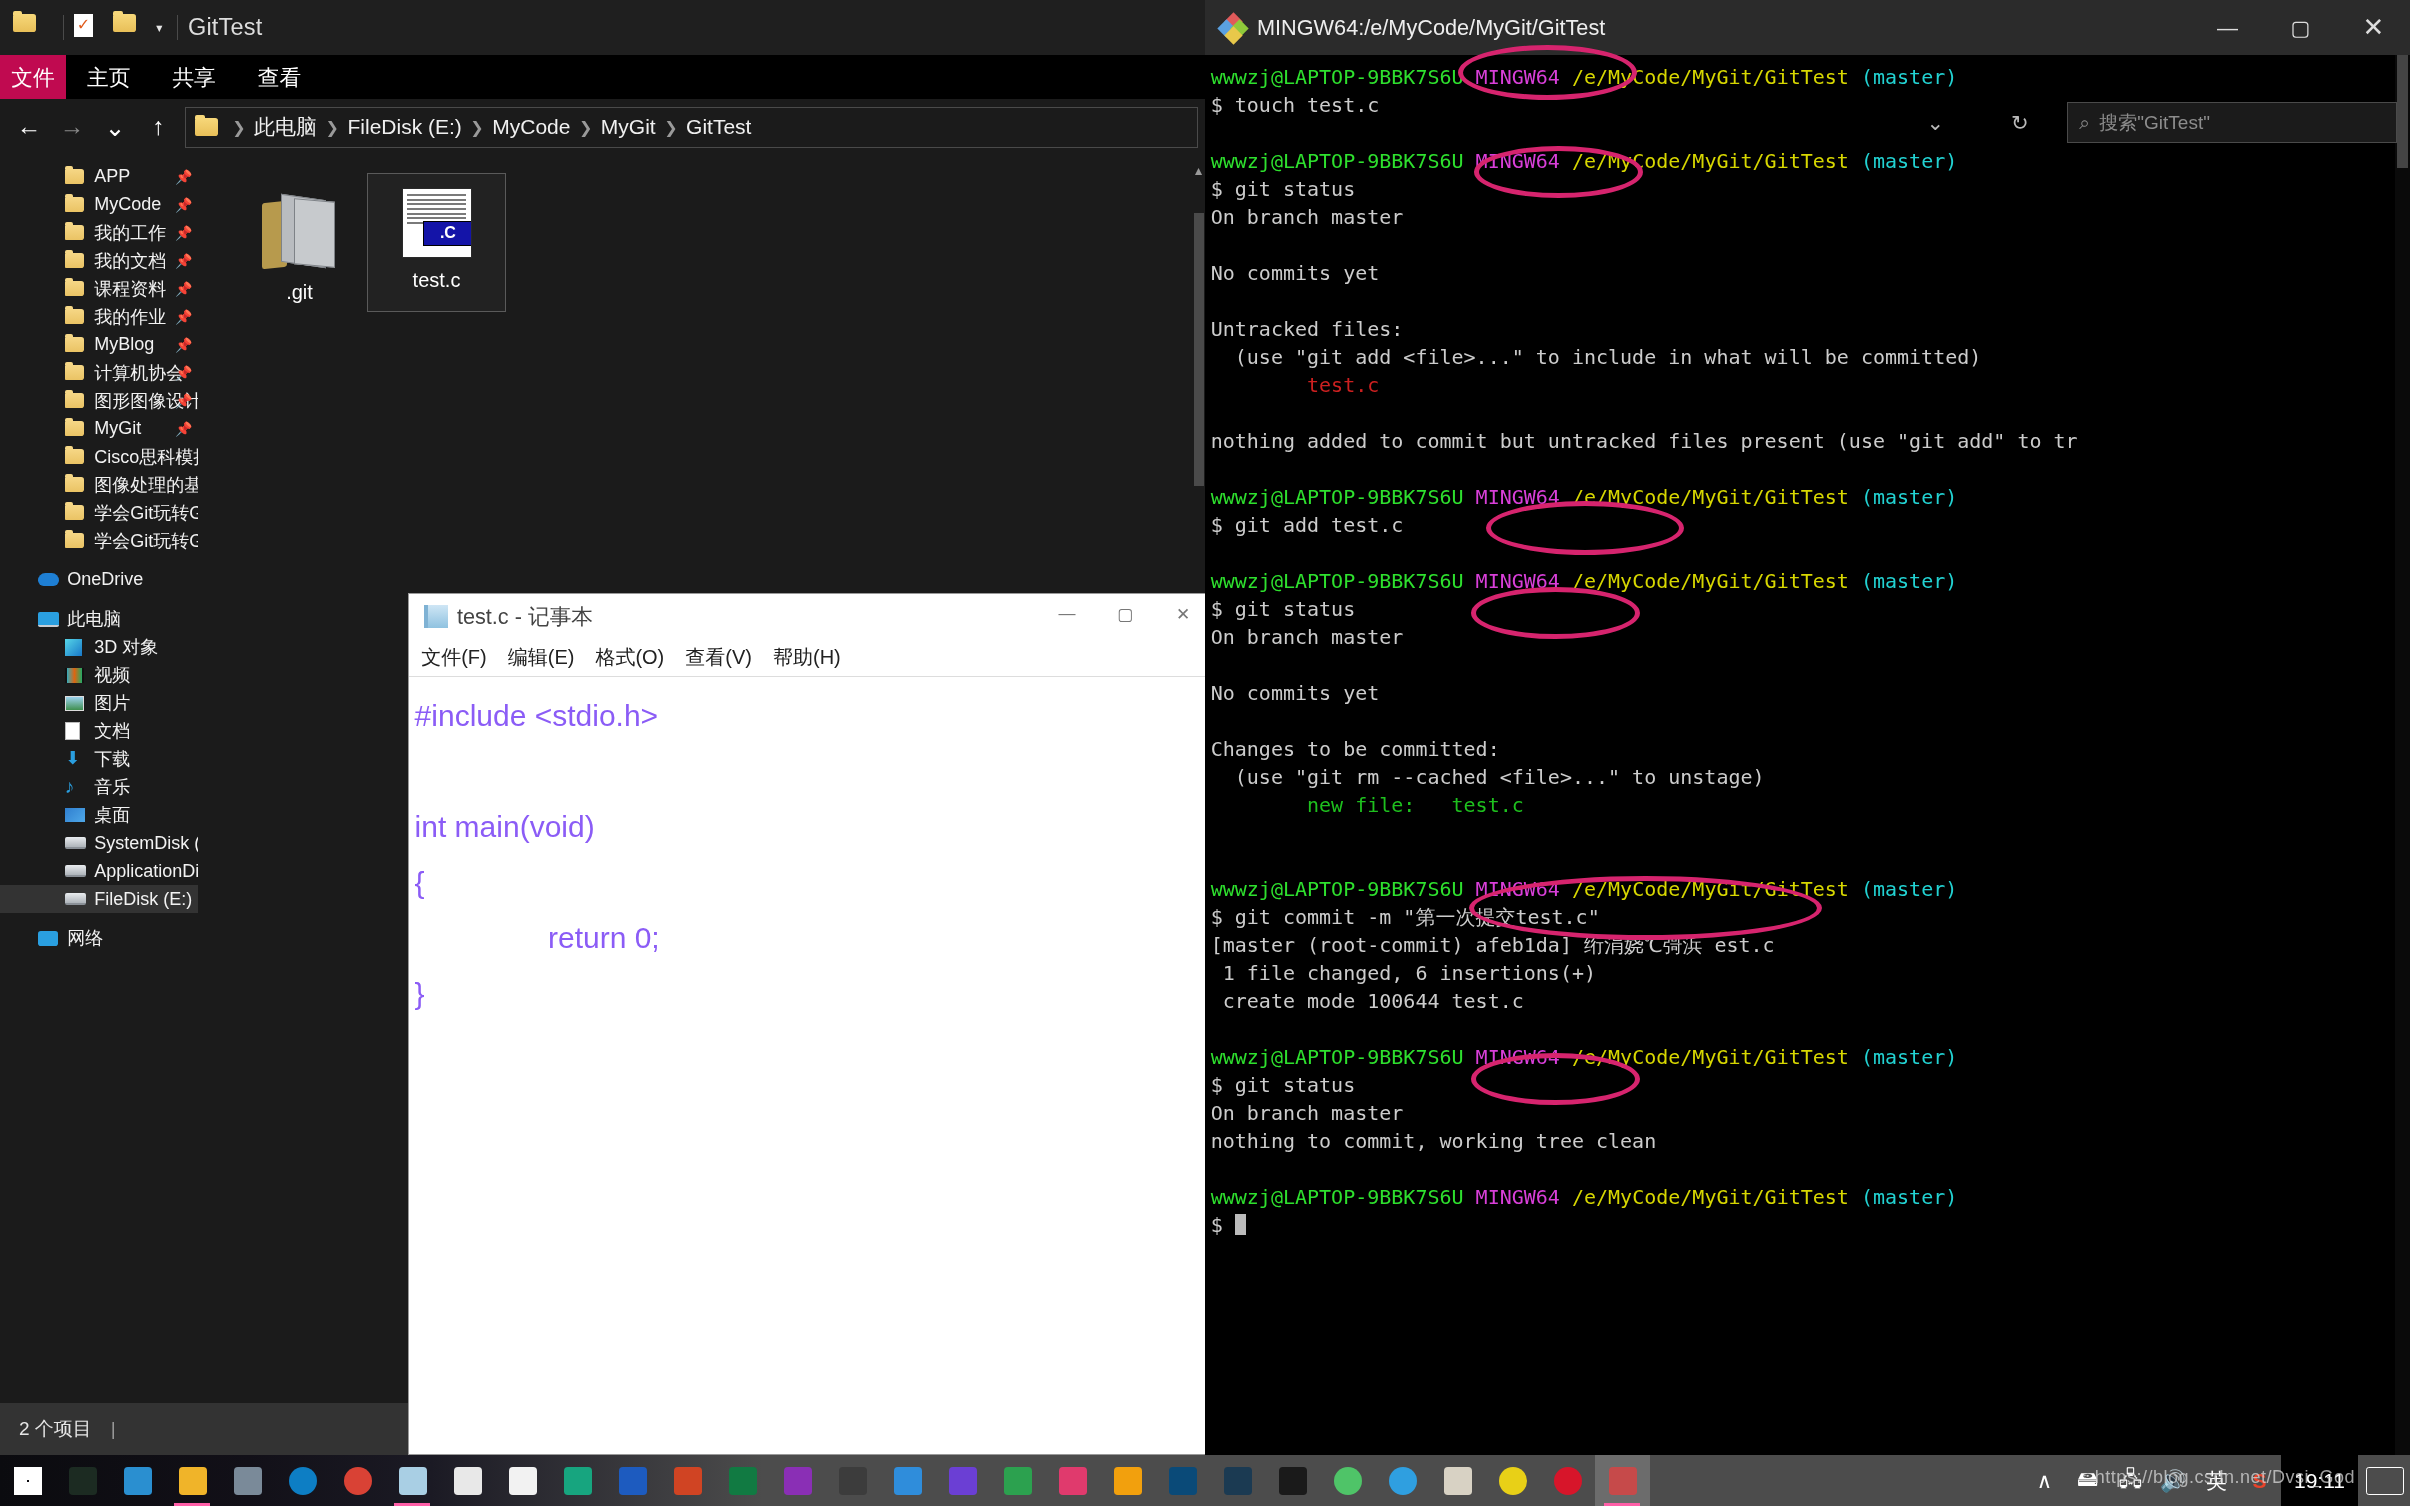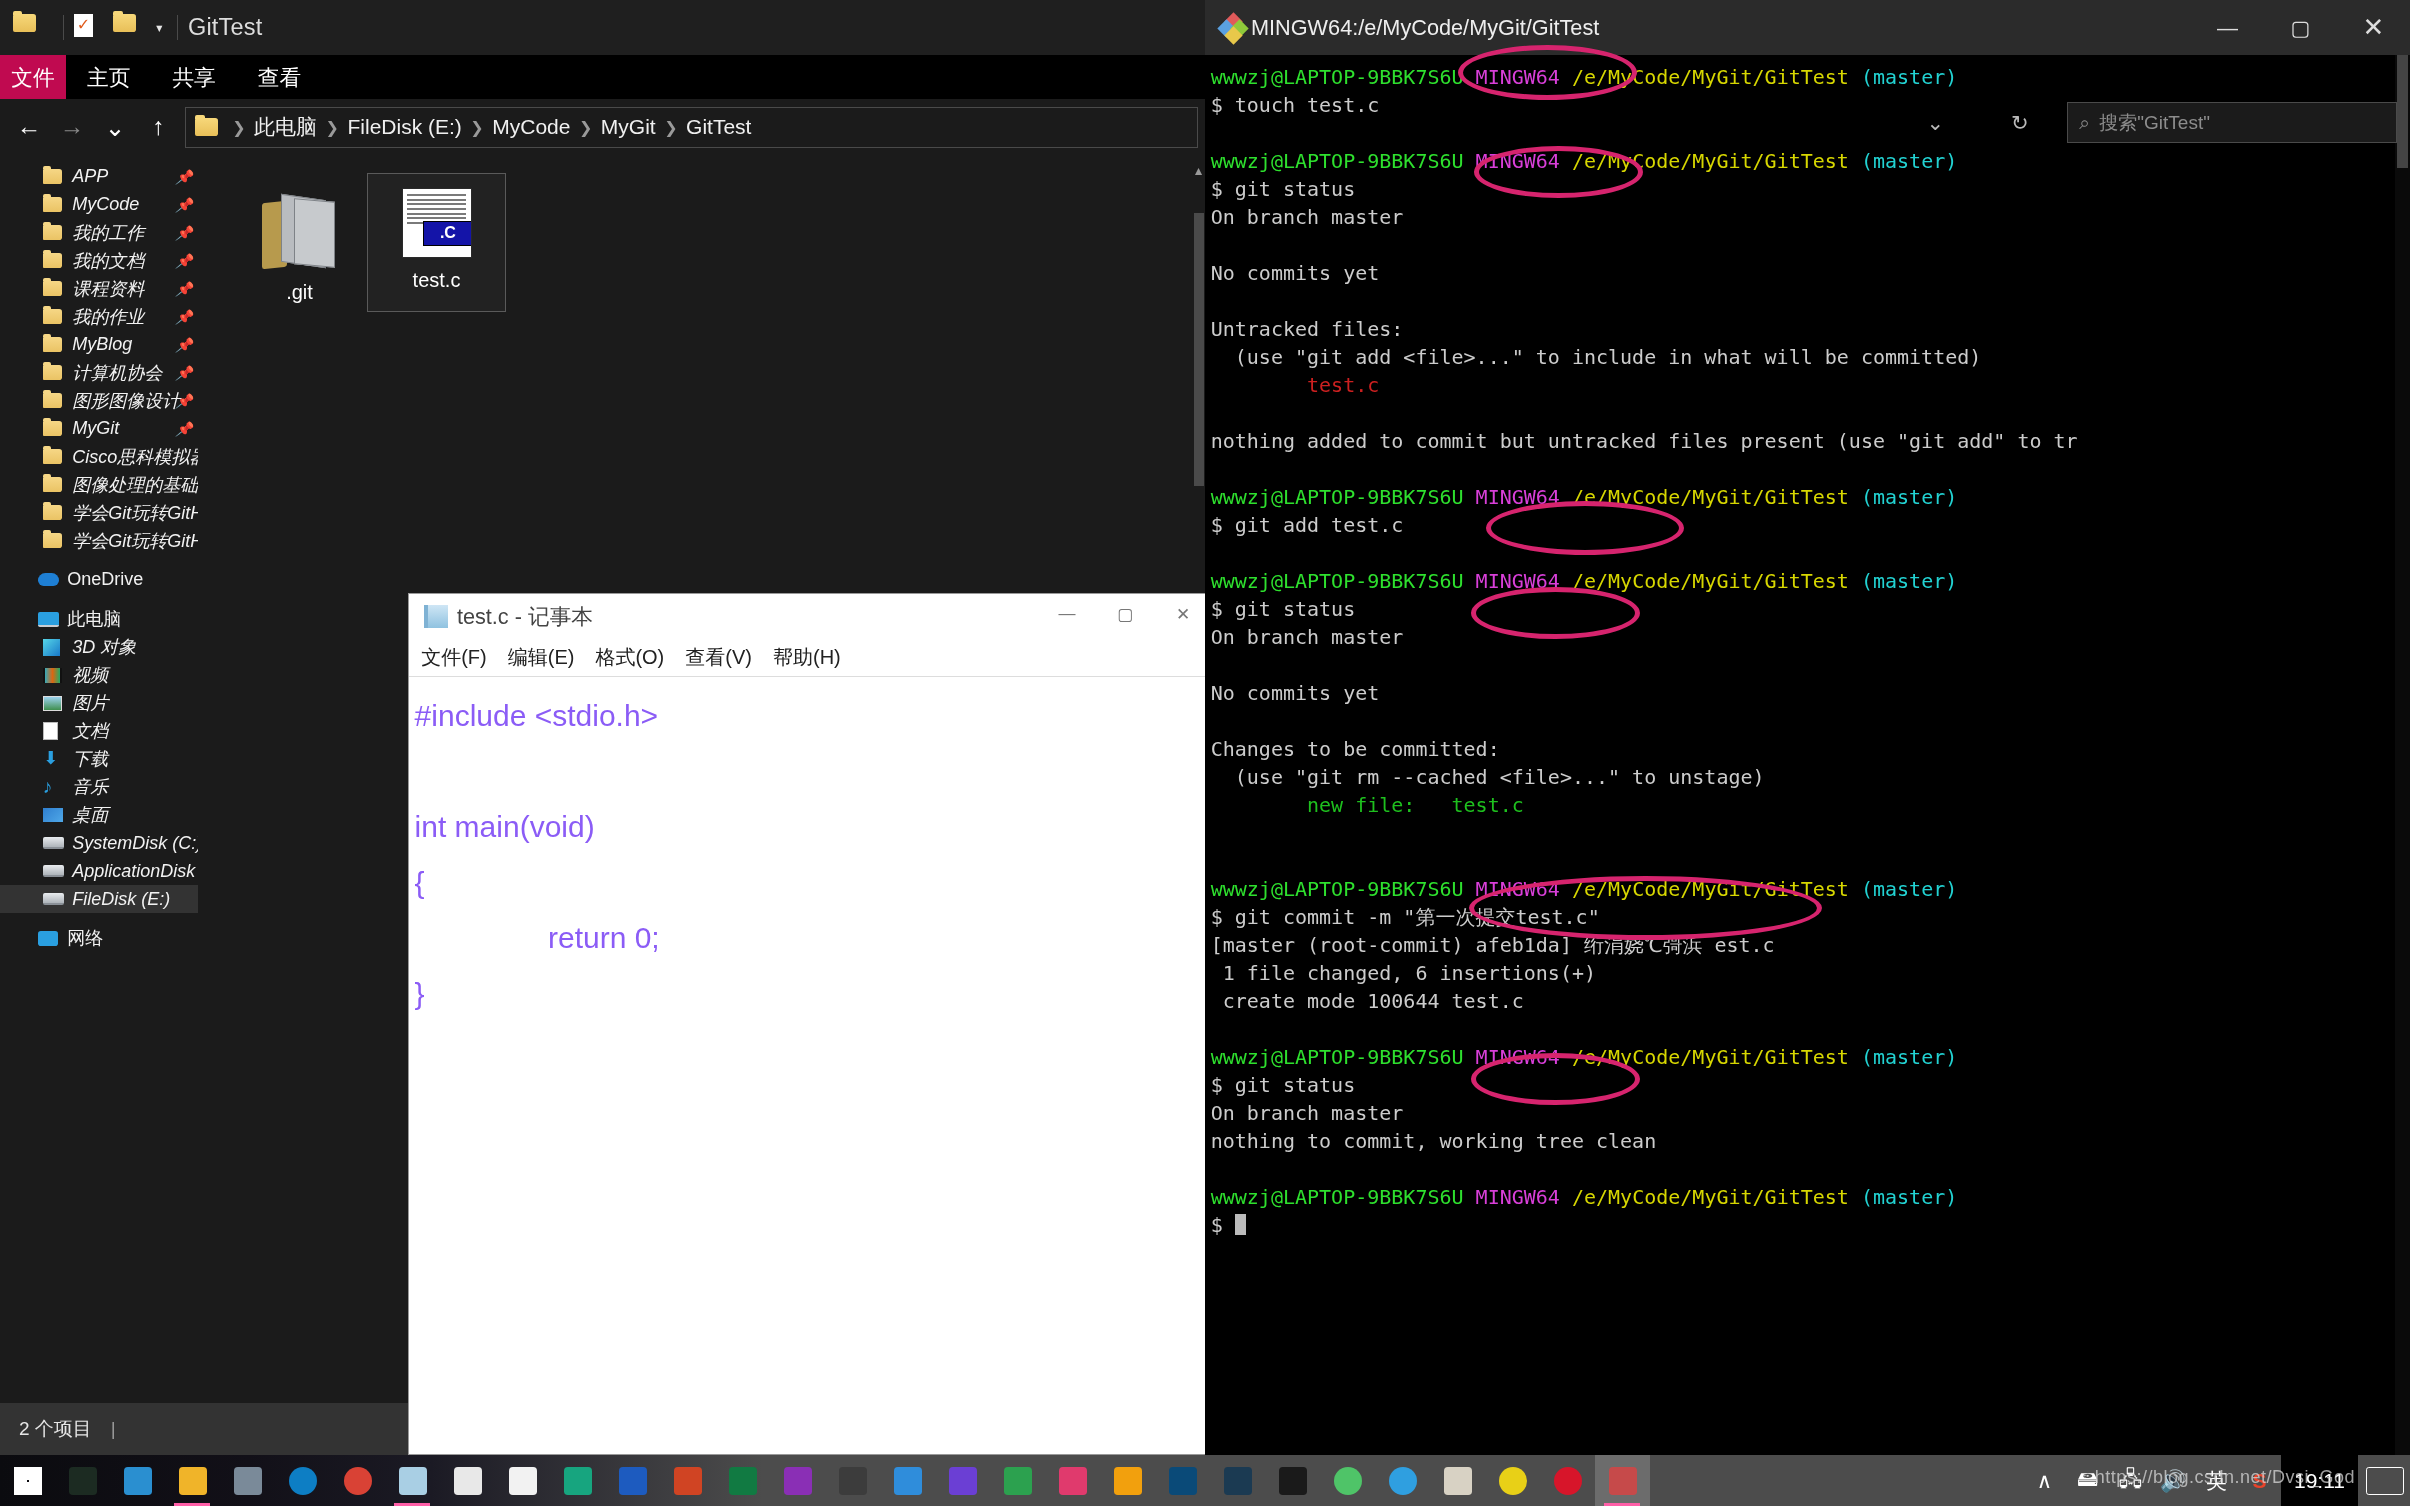--- a/index.html
+++ b/index.html
@@ -81,21 +81,21 @@
 
   .exp-body { display: flex; height: 1299px; }
   .exp-sidebar {
     width: 198px; background: #1b1b1b; overflow: hidden; position: relative;
     flex: none;
   }
   .side-item {
     height: 28px; display: flex; align-items: center; font-size: 18px;
     color: #f2f2f2; white-space: nowrap; padding-left: 38px; position: relative;
   }
-  .side-item.lvl2 { padding-left: 43px; font-style: italic; }
+  .side-item.lvl2 { padding-left: 65px; }
   .side-item.sel { background: #333; }
   .side-ico { width: 22.6px; margin-right: 6.6px; display: inline-flex; align-items: center; flex: none; }
   .side-pin { position: absolute; right: 5.6px; color: #cfcfcf; font-size: 14px; }
   .side-gap { height: 11.3px; }
 
   .sf { width: 19px; height: 15px; background: linear-gradient(180deg,#f6d786,#eac364);
         border-radius: 0.9px 2.8px 2.8px 0.9px; position: relative; }
   .sf:before { content:""; position:absolute; left:0; top:-2.8px; width:7.5px; height:2.8px;
         background:#f6d786; border-radius:1.9px 1.9px 0 0; }
   .ico-cloud { width: 21px; height: 13px; background: #1e7fd4; border-radius: 8.5px 8.5px 6.6px 6.6px; }
@@ -166,21 +166,21 @@
   .np-ctl div { width: 58px; height: 40px; display: flex; align-items: center;
                 justify-content: center; color: #777; font-size: 17px; }
 
   
   .term {
     position: absolute; left: 1205px; top: 0; width: 1205px; height: 1455px;
     background: #000;
   }
   .term-title {
     height: 55px; background: #2b2b2b; display: flex; align-items: center;
-    padding-left: 15px; color: #eee; font-size: 21.7px; gap: 5px;
+    padding-left: 15px; color: #eee; font-size: 21.7px; gap: 11px;
   }
   .term-logo { width: 26px; height: 26px; position: relative; }
   .term-logo i { position: absolute; width: 13px; height: 13px; transform: rotate(45deg); }
   .term-ctl { margin-left: auto; display: flex; height: 55px; }
   .term-ctl div { width: 73px; display: flex; align-items: center; justify-content: center;
                   color: #ddd; font-size: 21px; }
   .term-ctl div.close { font-size: 26px; }
   .term-body {
     position: absolute; left: 0; top: 55px; width: 1205px; height: 1400px;
     background: #000; padding: 7.5px 0 0 1.9px; overflow: hidden;

